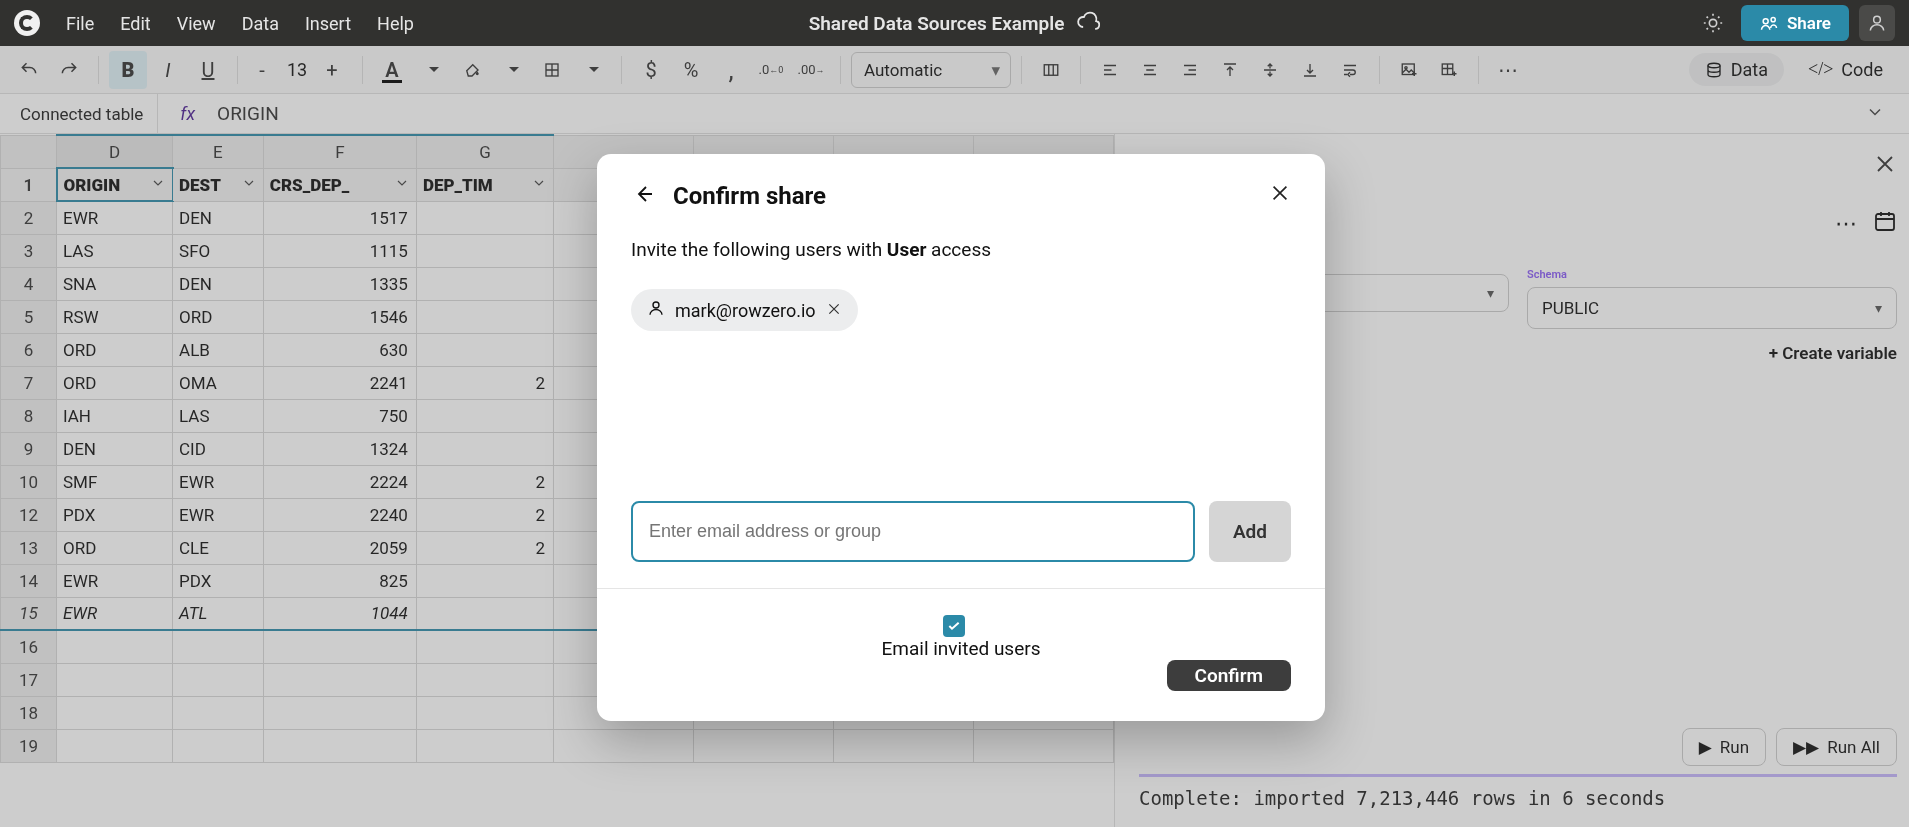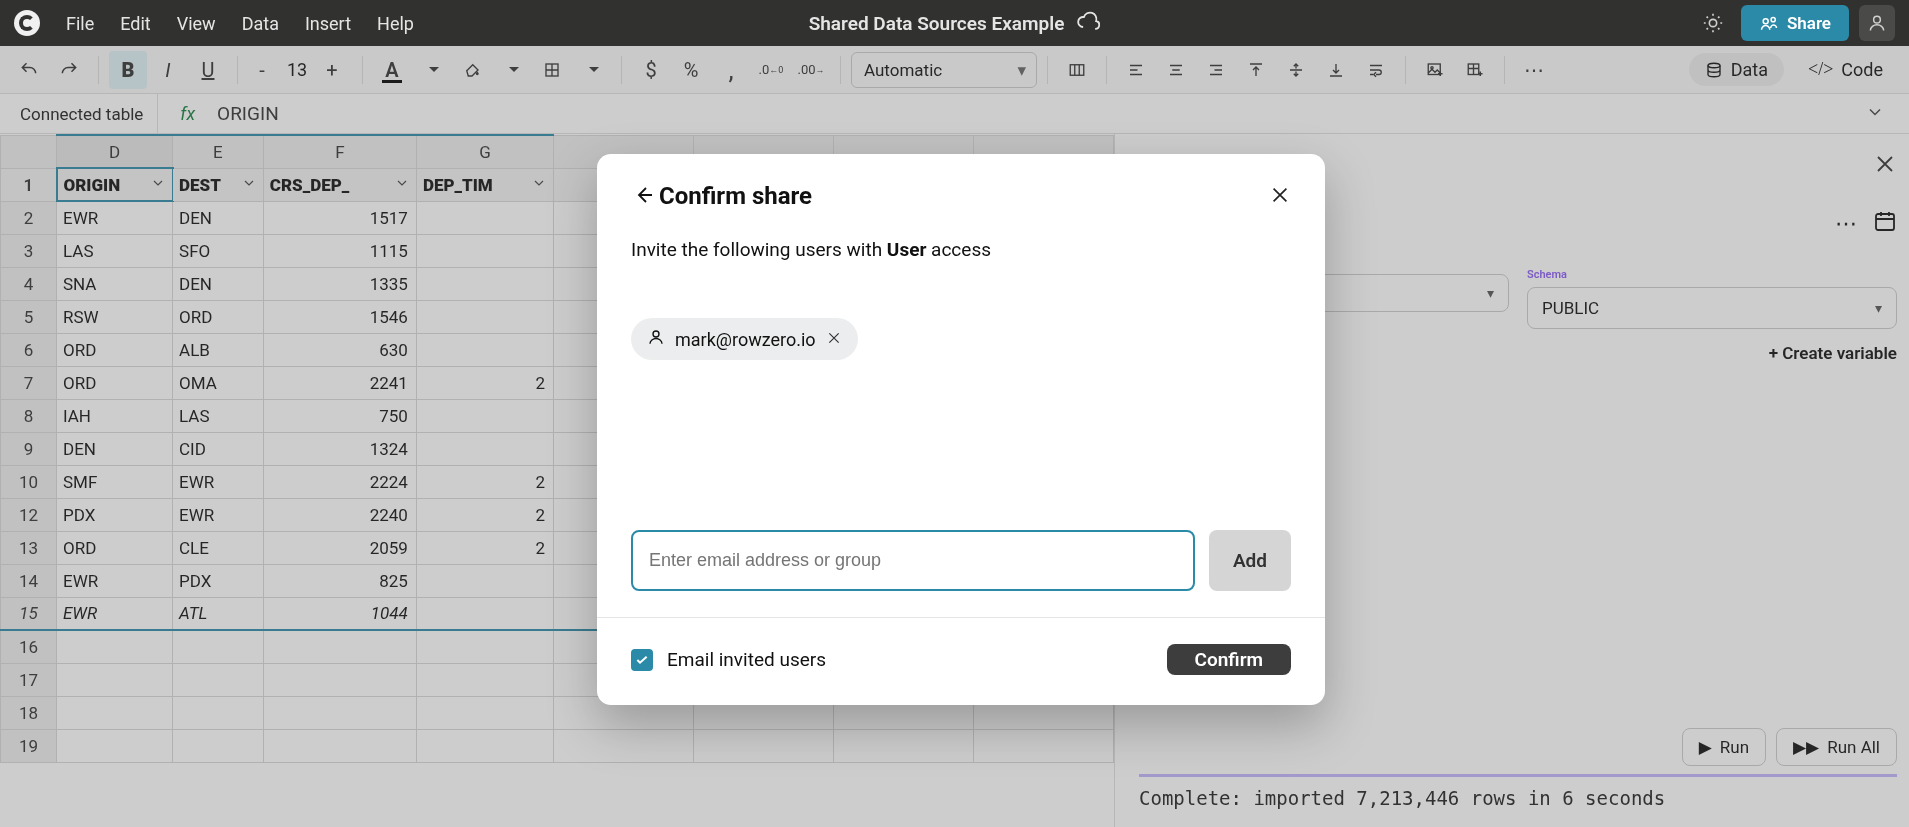--- a/index.html
+++ b/index.html
@@ -92,21 +92,21 @@
     border: 1px solid transparent; border-radius: 4px;
   }
   .font-size-val { width: 32px; text-align: center; font-size: 18px; }
   .bold-active {
     background: #dff1f6;
     font-weight: 700;
   }
   .format-select {
     border: 1px solid #ccc; border-radius: 6px;
     padding: 6px 30px 6px 12px;
-    width: 186px; height: 36px;
+    width: 160px; height: 36px;
     font-size: 17px;
     display: flex; align-items: center;
     position: relative; cursor: pointer;
   }
   .format-select::after {
     content: "▾"; position: absolute; right: 10px; color: #666;
   }
   .toolbar-right {
     margin-left: auto; display: flex; align-items: center; gap: 8px;
   }
@@ -129,21 +129,21 @@
   .cell-ref {
     padding: 0 14px;
     font-size: 17px;
     color: #222;
     border-right: 1px solid #e0e0e0;
     height: 100%;
     display: flex;
     align-items: center;
     min-width: 140px;
   }
-  .fx { color: #15803d; font-style: italic; font-size: 18px; padding: 0 12px; }
+  .fx { color: #4c1d95; font-style: italic; font-size: 18px; padding: 0 12px; }
   .formula-val { font-size: 19px; color: #333; }
   .formula-bar .dd { margin-left: auto; margin-right: 18px; color: #444; cursor: pointer; }
 
   
   .content-row {
     display: flex;
     height: calc(100% - 46px - 48px - 40px);
   }
   .sheet-pane {
     flex: 0 0 1114px;
@@ -264,37 +264,36 @@
     left: 597px;
     top: 154px;
     width: 728px;
     background: #fff;
     border-radius: 14px;
     box-shadow: 0 20px 50px rgba(0,0,0,.25);
     display: flex;
     flex-direction: column;
   }
   .modal-header {
-    display:flex; align-items:center; gap:4px;
+    display:flex; align-items:flex-start; gap:18px;
     padding: 28px 34px 0 34px;
   }
   .modal-back { cursor:pointer; color:#111; }
   .modal-title { font-size: 24px; font-weight: 700; }
   .modal-close { margin-left:auto; cursor:pointer; color:#222; }
   .modal-body { padding: 28px 34px 0 34px; }
   .invite-line { font-size: 19px; }
   .invite-line .role { font-weight: 700; }
   .chip-row { margin-top: 28px; display:flex; flex-wrap:wrap; gap:10px; }
   .chip {
     background: #ecedee;
     border-radius: 24px;
     padding: 10px 16px;
     display: flex; align-items:center; gap:10px;
     font-size: 18px;
-    margin-top: 29px;
   }
   .chip .remove { cursor:pointer; color:#333; }
   .input-row {
     margin-top: 170px;
     display:flex; gap:14px;
     align-items:stretch;
   }
   .email-input {
     flex:1;
     border: 2px solid #2b8aa8;
@@ -309,21 +308,21 @@
     border-radius: 8px;
     padding: 14px 24px;
     font-size: 19px; font-weight:600;
     display:flex; align-items:center;
     cursor:pointer;
   }
   .modal-footer {
     margin-top: 26px;
     border-top: 1px solid #e5e5e5;
     padding: 26px 34px 30px 34px;
-    display:flex; align-items:center;
+    display:flex; align-items:center;flex-direction:column;
   }
   .check {
     width: 22px; height: 22px;
     background: #2b8aa8;
     border-radius: 4px;
     display:flex; align-items:center; justify-content:center;
     color:#fff; margin-right:14px;
   }
   .footer-label { font-size: 19px; }
   .confirm-btn {

